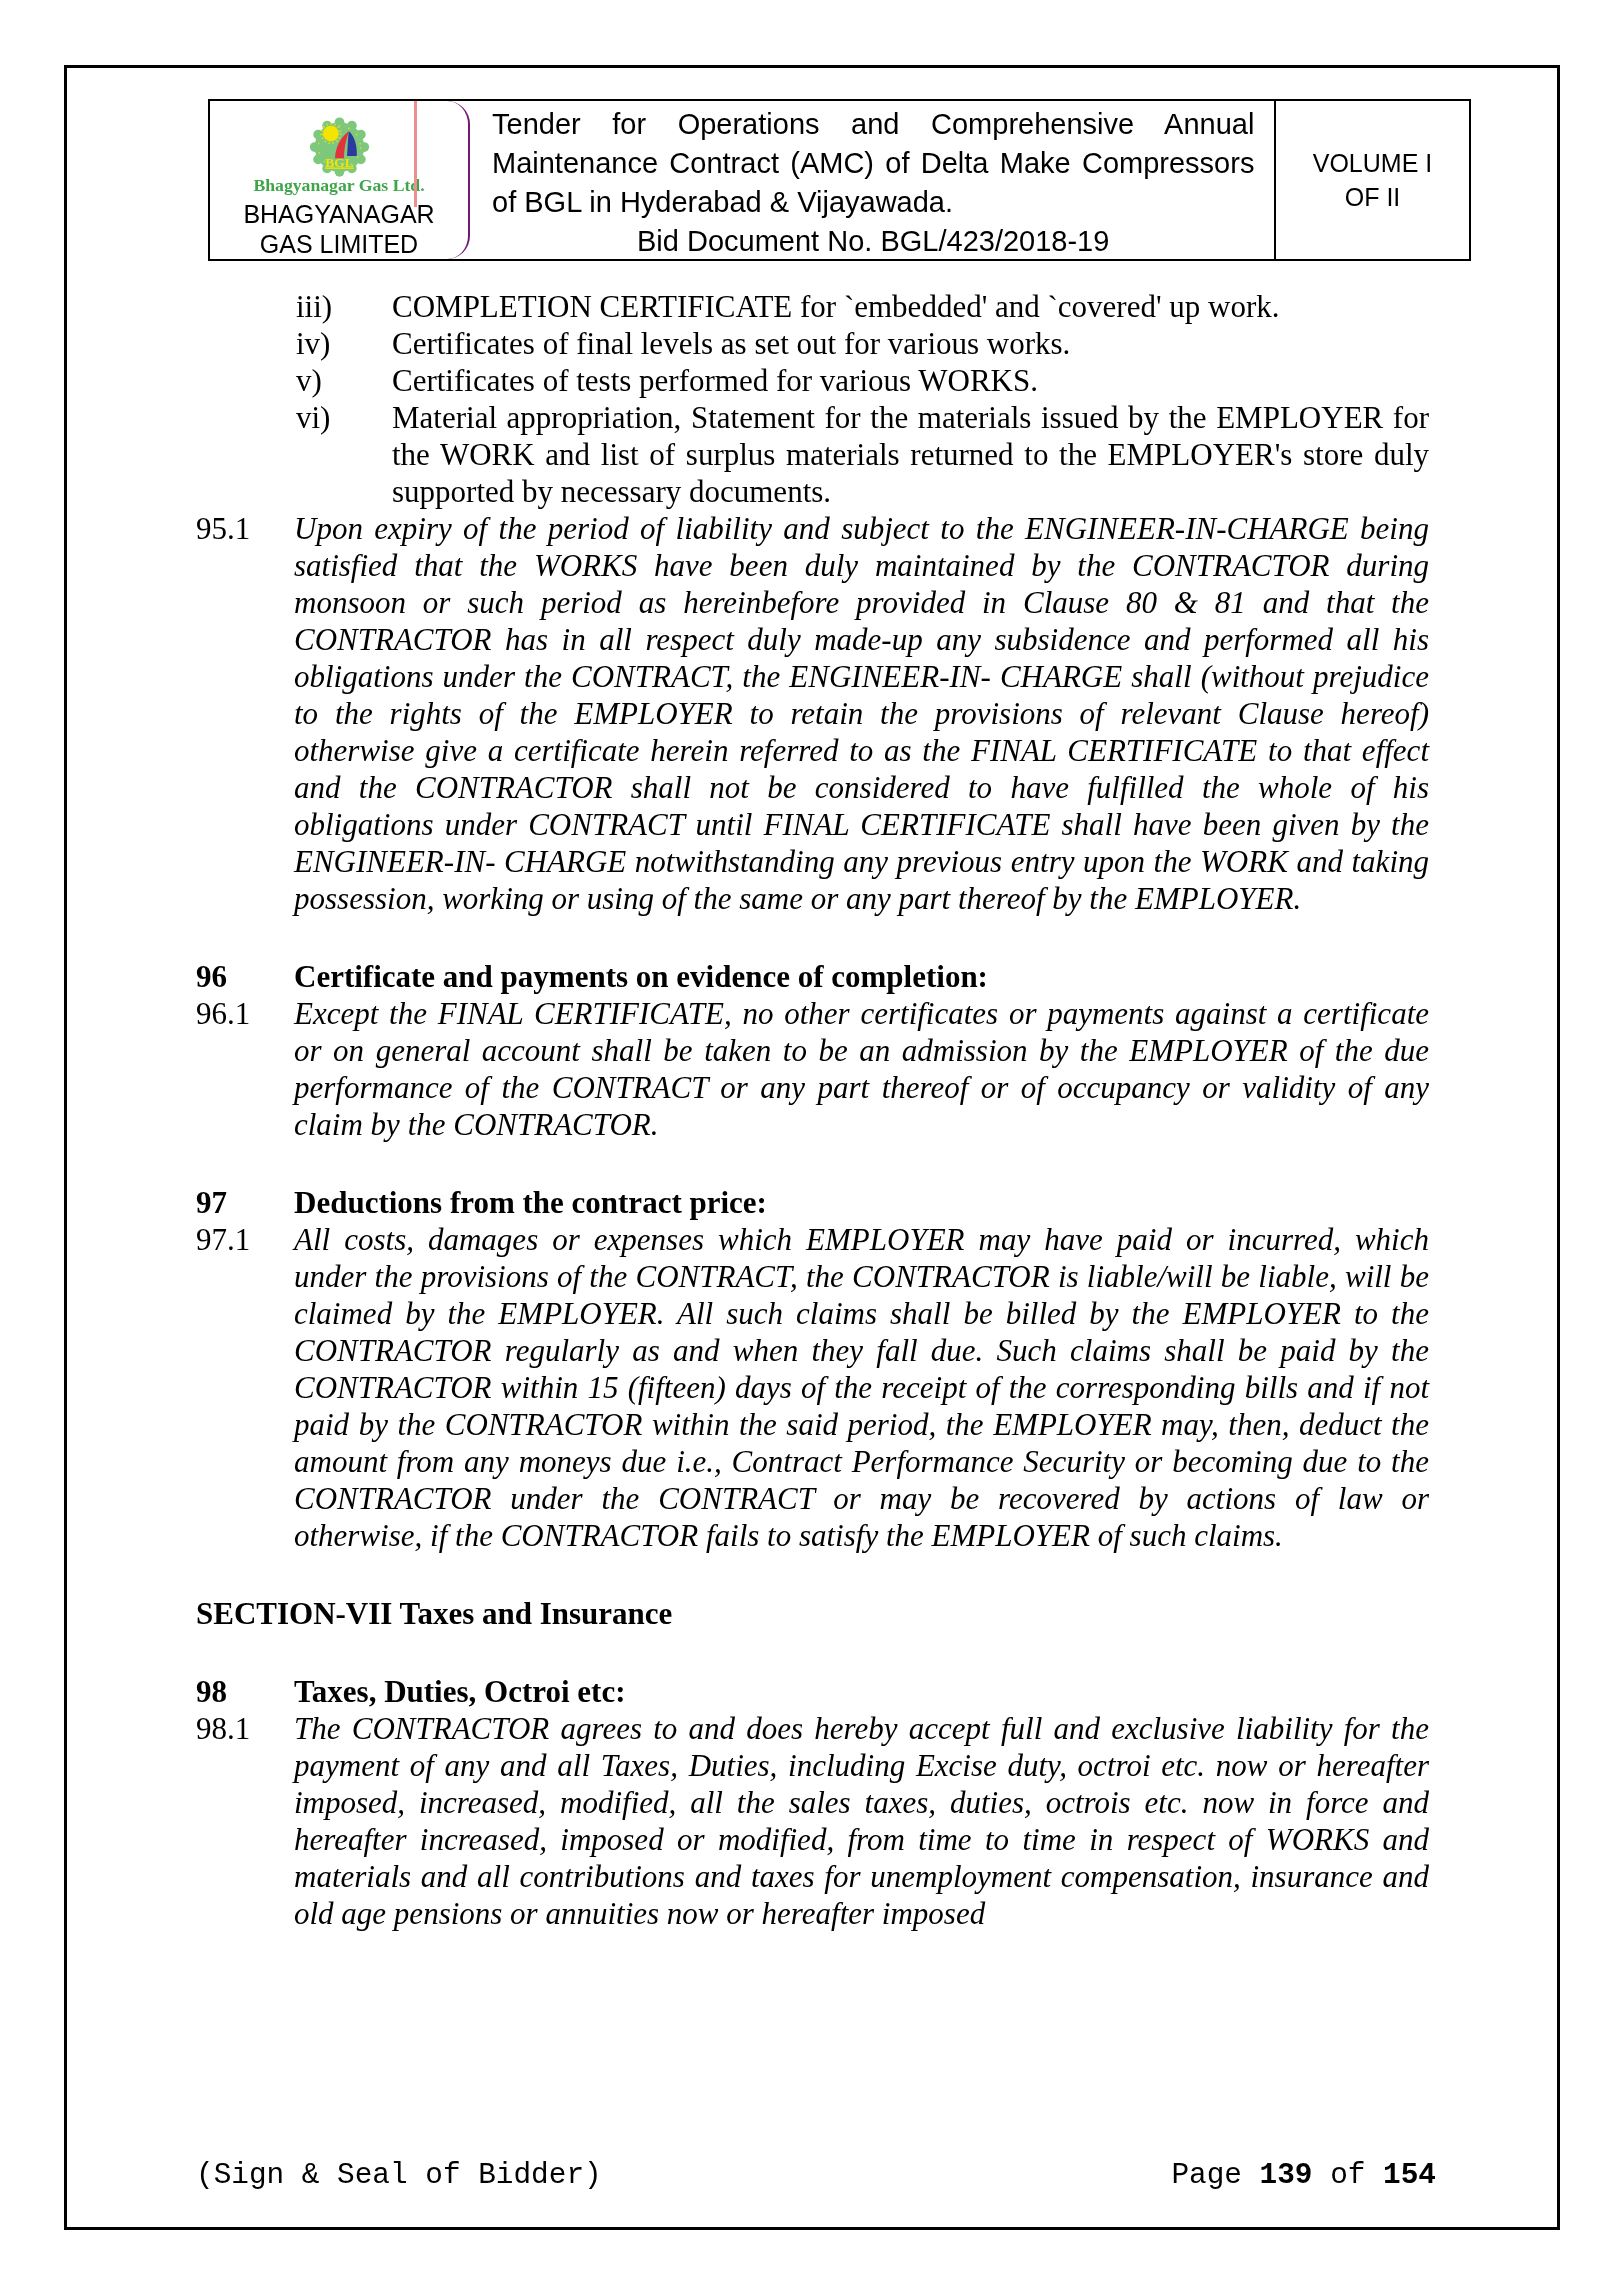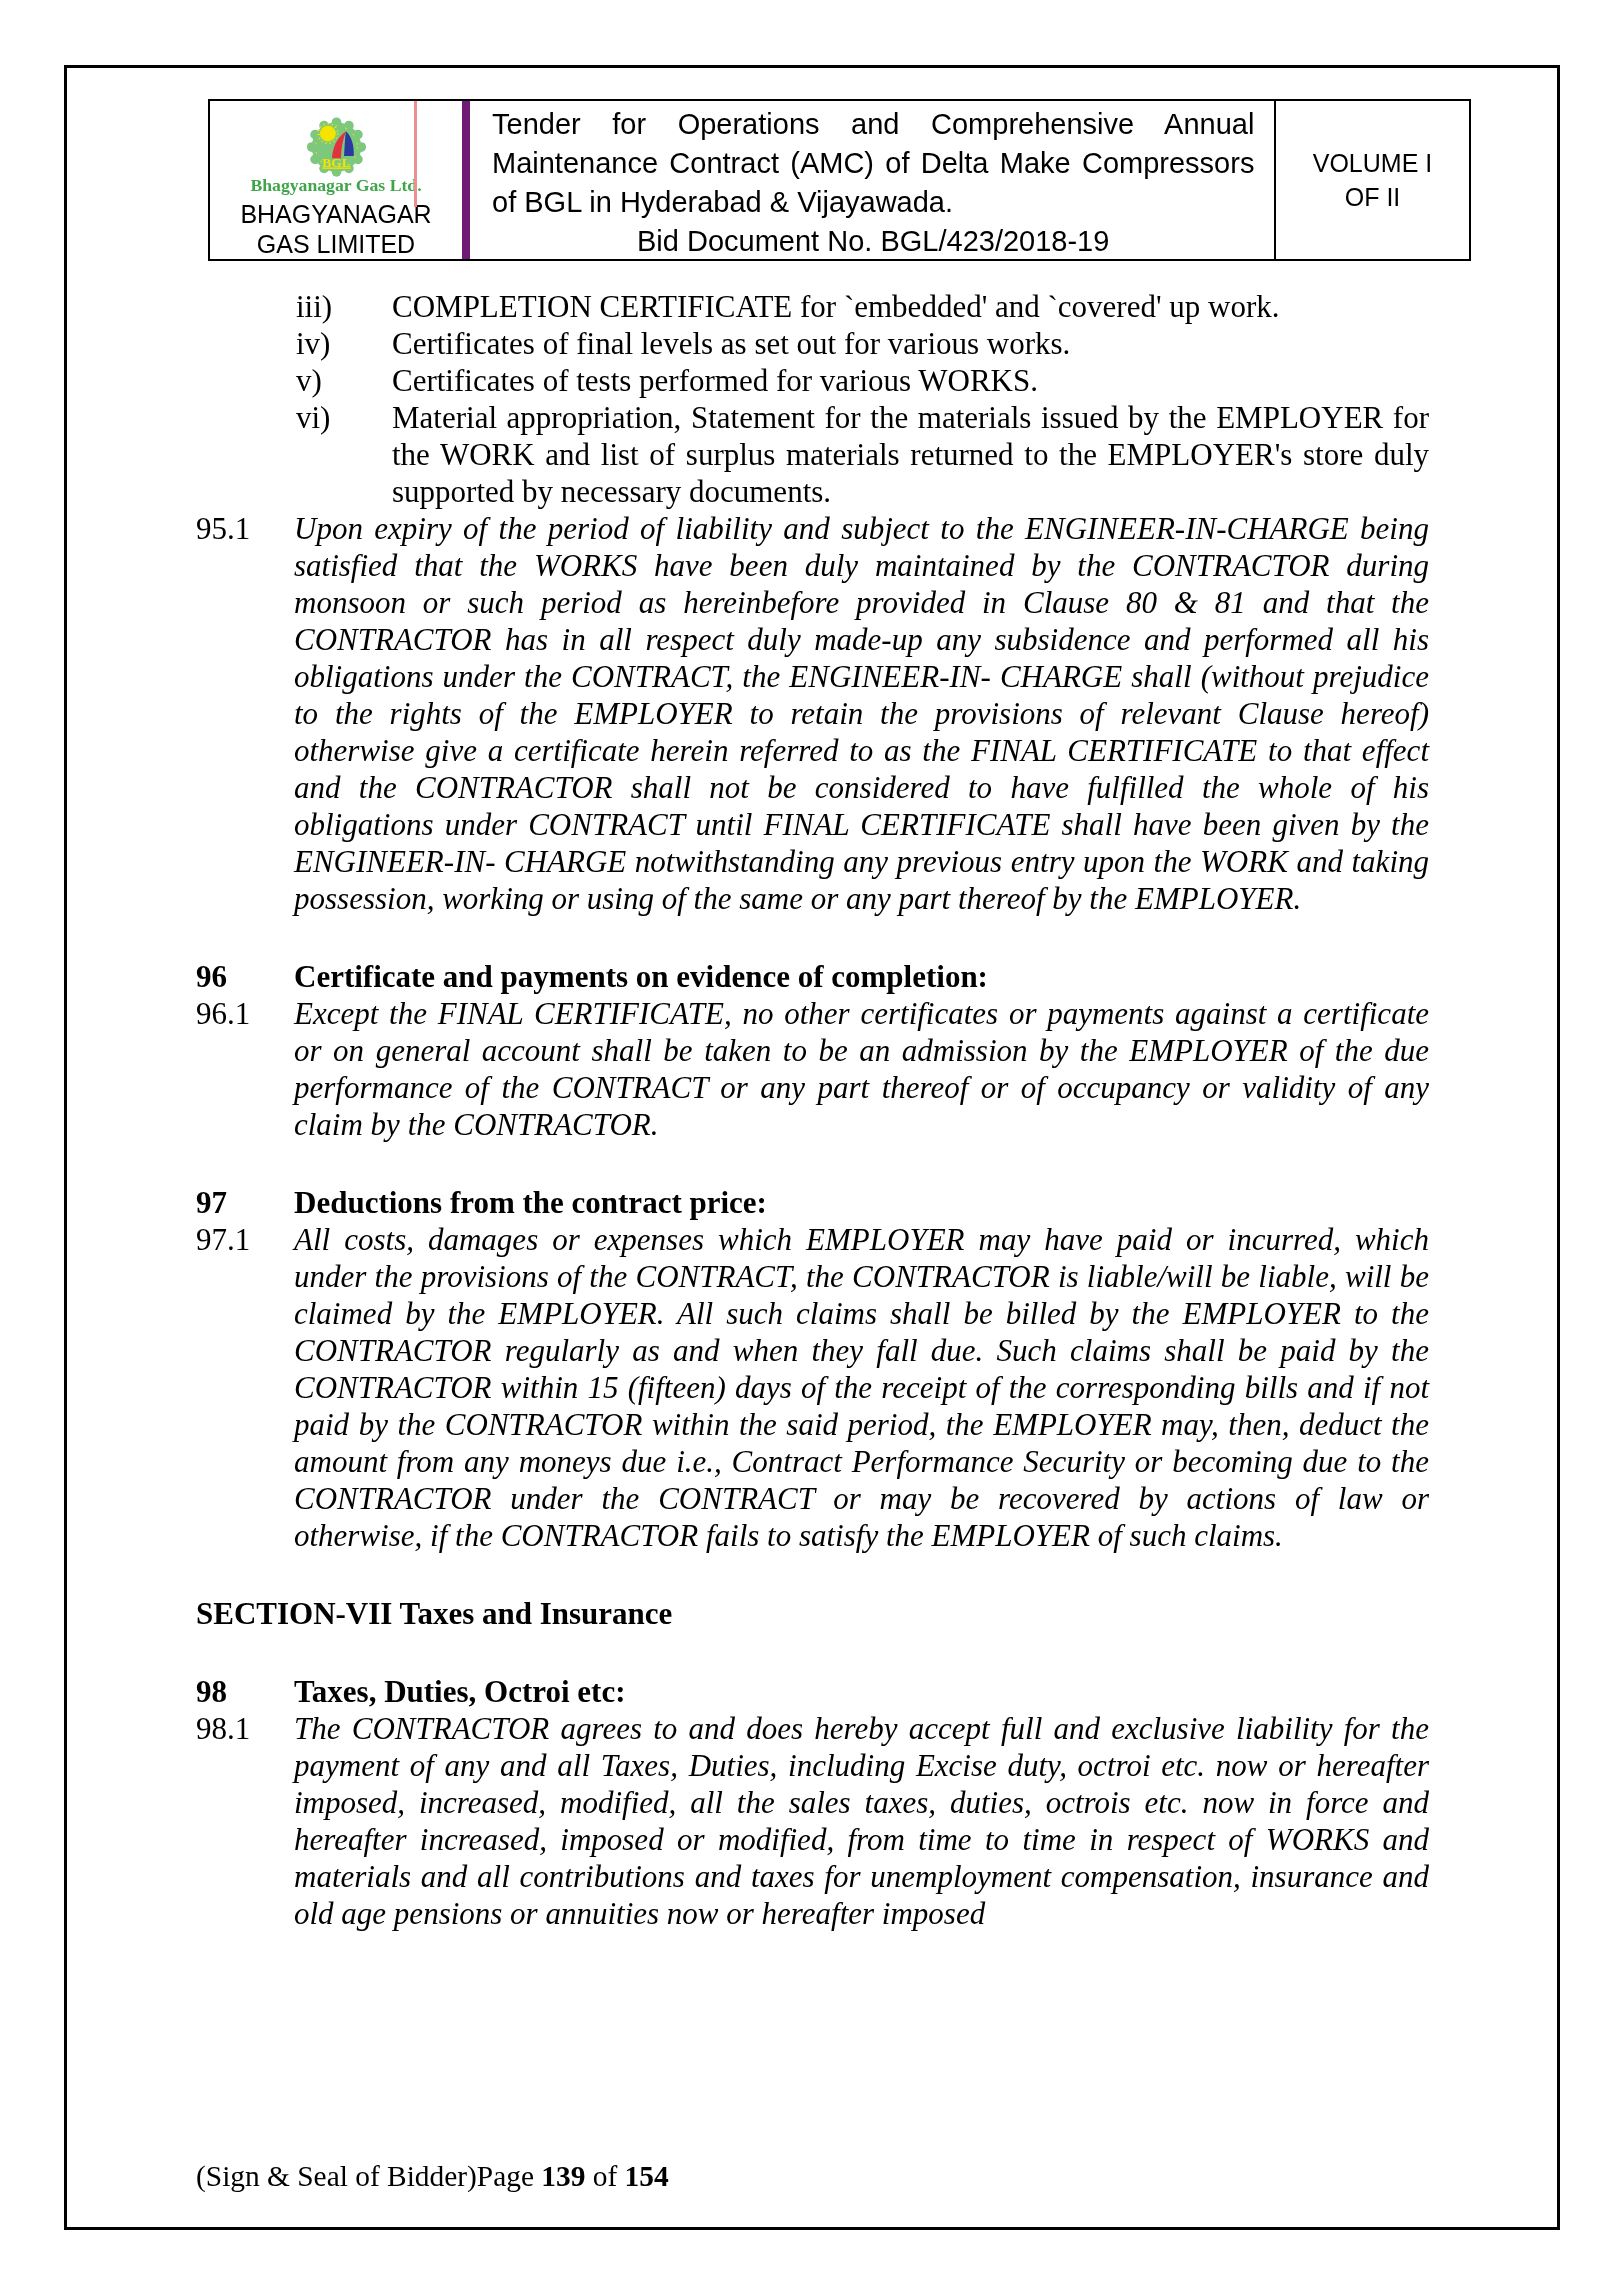--- a/index.html
+++ b/index.html
@@ -21,25 +21,26 @@
     position:absolute; left:208px; top:99px;
     width:1263px; height:162px;
     border:2px solid #000;
     box-sizing:border-box;
     display:flex;
     font-family:"Liberation Sans", sans-serif;
     background:#fff;
   }
   .logo-cell {
     width:260px; flex:0 0 260px;
-    border-right:8px solid #701a75;
+    border-right:2px solid #701a75;
     box-sizing:border-box;
     position:relative;
     display:flex; flex-direction:column; align-items:center;
     padding-top:13px;
+    border-radius:23px;
   }
   .red-line {
     position:absolute; left:204px; top:0;
     width:2.6px; height:106px;
     background:#ee8f8f;
   }
   .logo-caption {
     color:#3fa549;
     font-family:"Liberation Serif", serif;
     font-weight:bold;
@@ -80,22 +81,22 @@
   .heading-row { display:flex; font-weight:bold; margin-top:41px; }
   .clause-row { display:flex; }
   .clause-num { flex:0 0 98px; }
   .clause-text { flex:1 1 auto; text-align:justify;font-style:italic; }
   .heading-text { flex:1 1 auto; }
   .section-heading { font-weight:bold; margin-top:41px; }
   
   .footer {
     position:absolute; left:196px; top:2158px;
     width:1240px;
-    display:flex; 
-    font-size:29.4px; line-height:36px;
+    display:flex; justify-content:space-between;
+    font-size:29.4px; line-height:36px;font-family:Liberation Mono, monospace;
   }
   .page-num b { font-weight:bold; }
   svg text { font-family:"Liberation Serif", serif; }
 </style>
 </head>
 <body>
 
 <div class="page-border"></div>
 
 <div class="header-table">

